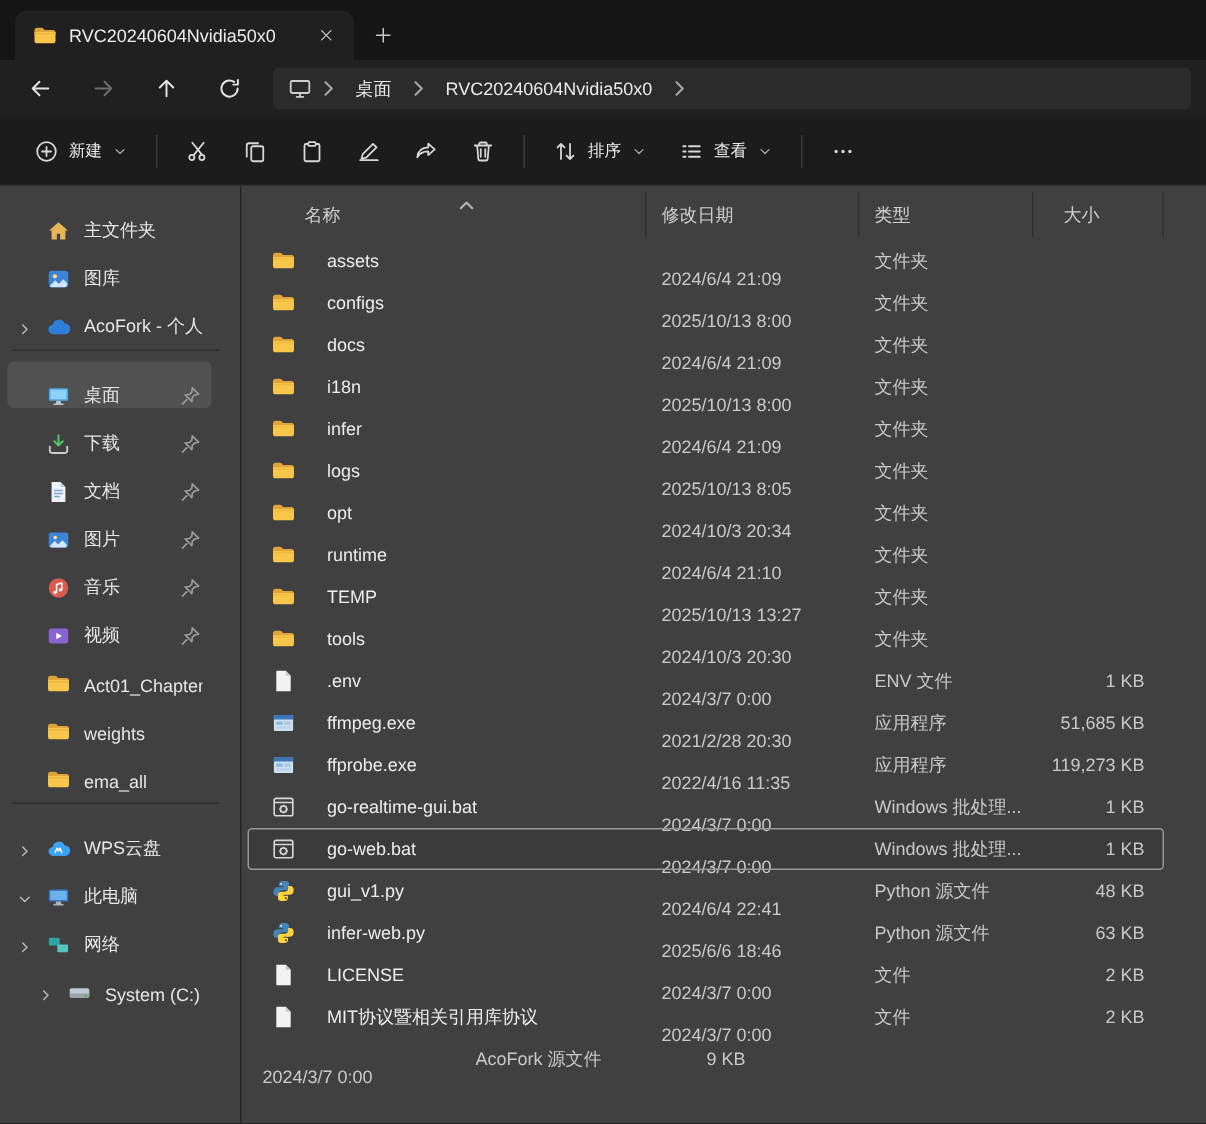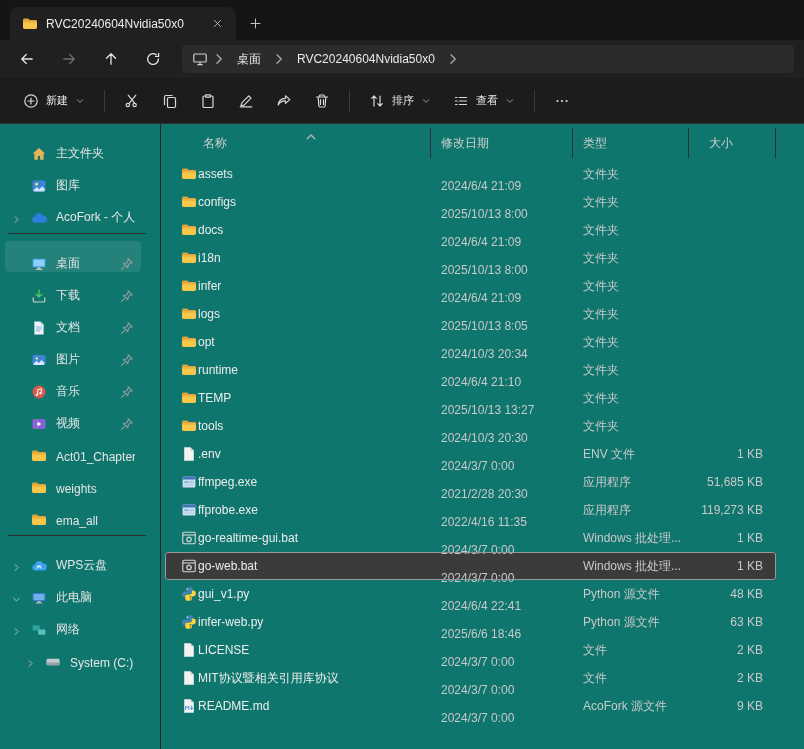--- a/index.html
+++ b/index.html
@@ -1,18 +1,18 @@
 <!DOCTYPE html>
 <html><head>
 <meta charset="utf-8">
 <style>
   * { margin:0; padding:0; box-sizing:border-box; }
   html,body { width:804px; height:749px; background:#101010; overflow:hidden;
               font-family:"Liberation Sans","DejaVu Sans",sans-serif; font-size:12px; color:#e6e6e6; }
-  .window{width:804px;height:749px;background:#0f766e;display:flex;flex-direction:column;overflow:hidden;}
+  .window{width:804px;height:749px;background:#404040;display:flex;flex-direction:column;overflow:hidden;}
 
   
   .tabstrip{height:40px;background:#151515;display:flex;align-items:flex-end;padding-left:10px;flex:none;}
   .tab{height:33px;width:226px;background:#202020;border-radius:8px 8px 0 0;display:flex;align-items:center;gap:8px;padding:0 8px 0 12px;}
   .tab-title{flex:1;color:#ececec;white-space:nowrap;overflow:hidden;}
   .tab-close{width:22px;height:22px;border-radius:4px;display:flex;align-items:center;justify-content:center;color:#c8c8c8;}
   .tab-close .ic{width:11px;height:11px;}
   .newtab{width:26px;height:26px;margin:0 0 4px 6px;display:flex;align-items:center;justify-content:center;color:#c8c8c8;border-radius:4px;}
   .newtab .ic{width:13px;height:13px;}
 
@@ -53,21 +53,21 @@
   .hcell{display:flex;align-items:center;border-right:1px solid #303030;padding-left:10px;position:relative;white-space:nowrap;}
   .h-name{width:266px;padding-left:38px;}
   .h-date{width:142px;}
   .h-type{width:116px;}
   .h-size{width:87px;padding-left:20px;}
   .sort-caret{position:absolute;left:138px;top:1px;width:10px;height:10px;color:#b5b5b5;}
   .rows{flex:1;overflow:hidden;padding-left:4px;}
   .row{height:28px;display:flex;align-items:center;border-radius:3px;width:611px;}
   .row.selected{background:#3b3b3b;outline:1px solid #989898;outline-offset:-1px;}
   .cell{flex:none;white-space:nowrap;overflow:hidden;}
-  .c-name{width:266px;display:flex;align-items:center;gap:1px;padding-left:16px;color:#ededed;}
+  .c-name{width:266px;display:flex;align-items:center;gap:21px;padding-left:16px;color:#ededed;}
   .c-name .ic{width:16px;height:16px;flex:none;}
   .c-date{width:142px;padding-left:10px;color:#c9c9c9;margin-top:24px;}
   .c-type{width:116px;padding-left:10px;color:#c9c9c9;}
   .c-size{width:87px;padding-right:13px;text-align:right;color:#c9c9c9;}
 
   .ic{display:inline-flex;width:16px;height:16px;flex:none;}
   .ic svg{width:100%;height:100%;display:block;}
   button{cursor:default;}
 </style>
 </head>
@@ -800,30 +800,20 @@
                   <path d="M9.5 1.2l3.3 3.3H9.5z" fill="#c9c9c9"></path>
                 </svg>
               </span>
               <span>MIT协议暨相关引用库协议</span>
             </span>
             <span class="cell c-date">2024/3/7 0:00</span>
             <span class="cell c-type">文件</span>
             <span class="cell c-size">2 KB</span>
           </div>
           <div class="row">
-            <span class="cell c-name">
-              <span class="ic">
-                <svg viewBox="0 0 16 16">
-                  <path d="M3.2 1.2h6.3l3.3 3.3v10.3H3.2z" fill="#f2f2f2"></path>
-                  <path d="M9.5 1.2l3.3 3.3H9.5z" fill="#c9c9c9"></path>
-                  <path d="M4.6 11.5V8l1.6 1.8L7.8 8v3.5M10.6 8v3.3M10.6 11.3l-1.1-1.1M10.6 11.3l1.1-1.1" stroke="#4b8bd4" stroke-width=".9" fill="none" stroke-linecap="round" stroke-linejoin="round"></path>
-                </svg>
-              </span>
-              <span>README.md</span>
-            </span>
             <span class="cell c-date">2024/3/7 0:00</span>
             <span class="cell c-type">AcoFork 源文件</span>
             <span class="cell c-size">9 KB</span>
           </div>
         </div>
     </section>
   </div>
 
 </div>
 

